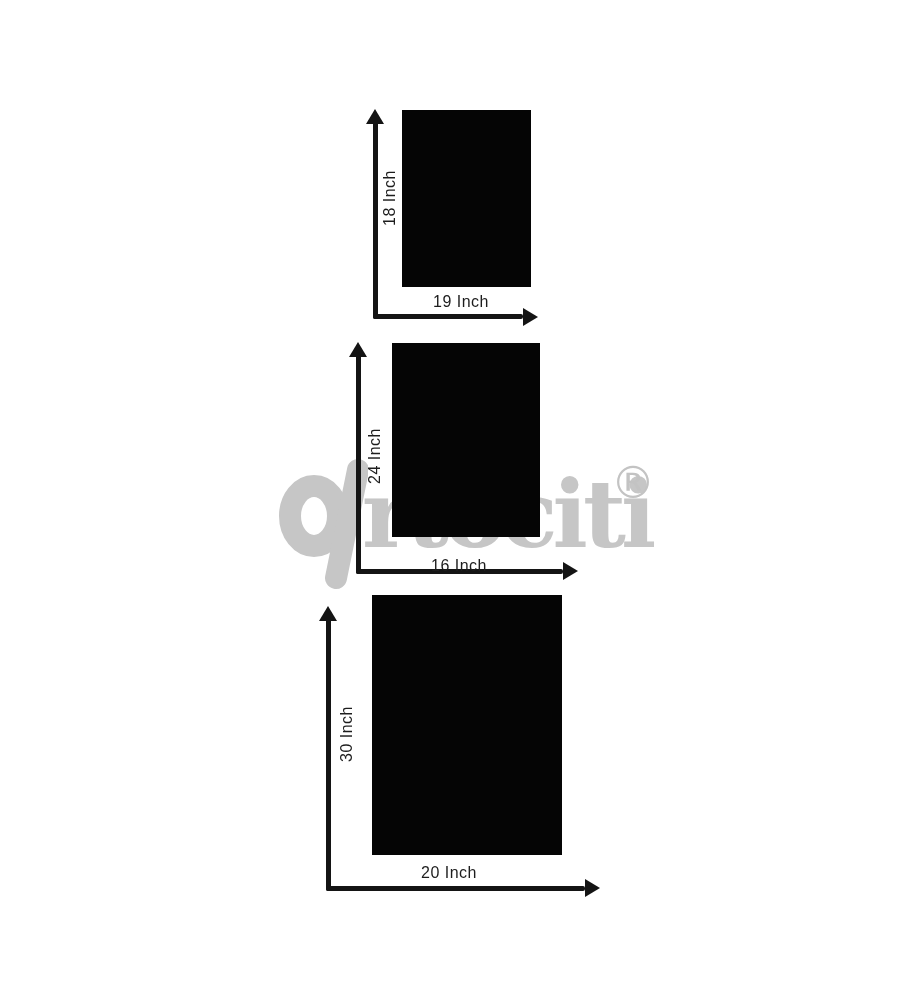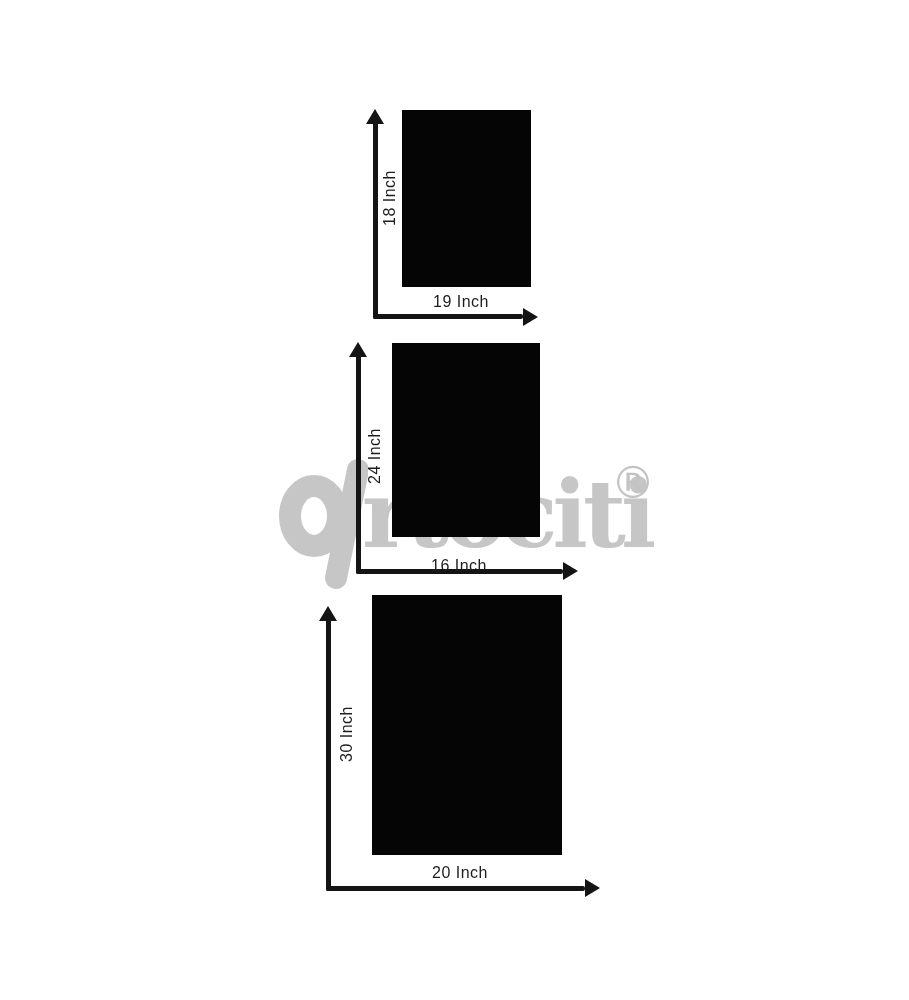--- a/index.html
+++ b/index.html
@@ -102,21 +102,21 @@
     white-space: nowrap;
   }
   .vlabel { transform: translate(-50%, -50%) rotate(-90deg); }
   .hlabel { transform: translate(-50%, -50%); }
 
   .vl1 { left: 390px; top: 198px; }
   .hl1 { left: 461px; top: 302px; }
   .vl2 { left: 375px; top: 456px; }
   .hl2 { left: 459px; top: 566px; }
   .vl3 { left: 347px; top: 734px; }
-  .hl3 { left: 460px; top: 873px; }
+  .hl3 { left: 449px; top: 873px; }
 </style>
 </head>
 <body>
 
 <div class="canvas">
 
   <div class="watermark">
     <svg class="wm-logo" viewBox="0 0 92 132" aria-hidden="true">
       <ellipse cx="38" cy="58" rx="24" ry="30" fill="none" stroke="#c6c6c6" stroke-width="22"></ellipse>
       <line x1="82" y1="12" x2="60" y2="120" stroke="#c6c6c6" stroke-width="22" stroke-linecap="round"></line>

